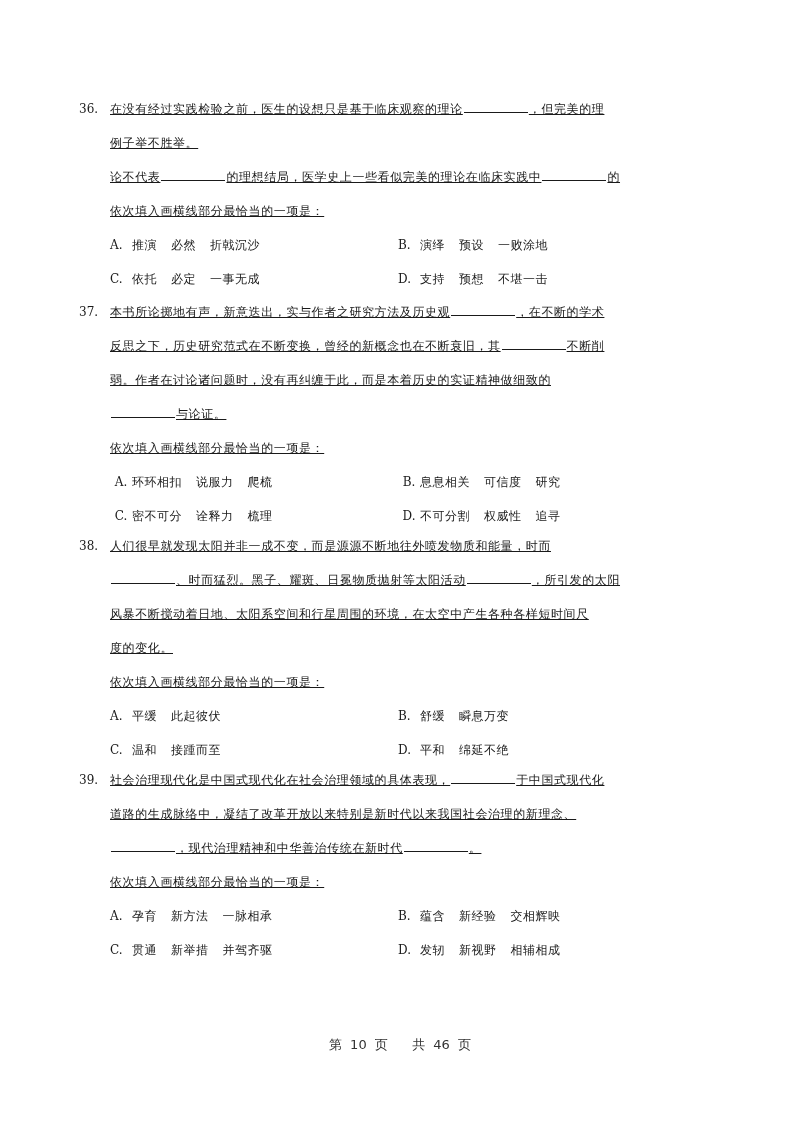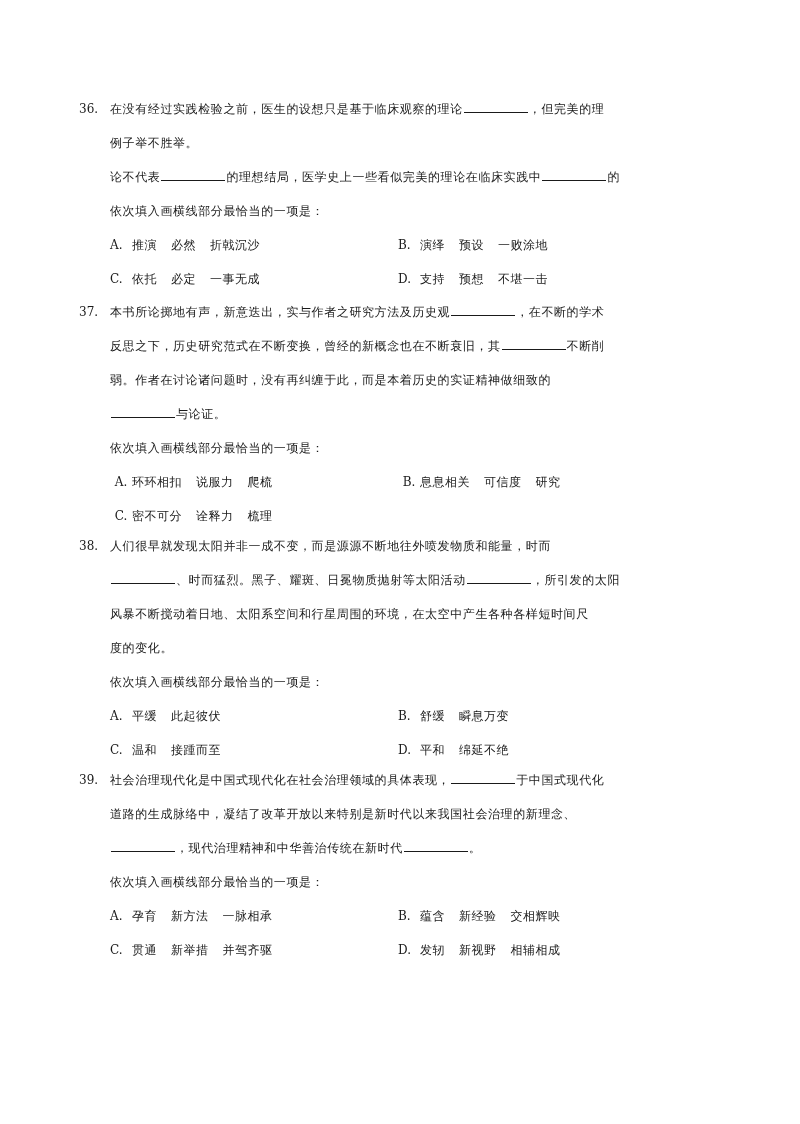--- a/index.html
+++ b/index.html
@@ -5,21 +5,21 @@
   html, body { margin:0; padding:0; }
   body {
     width:800px; height:1124px; background:#ffffff; position:relative; overflow:hidden;
     font-family: "DejaVu Serif", "Liberation Serif", serif;
     color:#1a1a1a;
   }
   .page { position:absolute; left:0; top:0; width:800px; height:1124px; }
   .q { position:absolute; left:79px; width:645px; font-size:12px; }
   .q-line { height:34px; line-height:34px; white-space:nowrap; position:relative; }
   .q-num { position:absolute; left:0; top:0; }
-  .q-text { position:absolute; left:31px; top:0; letter-spacing:0.6px; }
+  .q-text { position:absolute; left:31px; top:0; letter-spacing:0.6px;text-decoration:underline; }
   .blank { display:inline-block; width:64px; border-bottom:1px solid #1a1a1a; height:14px; vertical-align:baseline; margin:0 1px; }
   .opt-row { position:absolute; left:31px; width:620px; height:34px; line-height:34px; white-space:nowrap; }
   .opt { position:absolute; top:0; }
   .opt.left { left:0; }
   .opt.right { left:288px; }
   .opt-key { display:inline-block; width:22px; }
   .opt-word { display:inline-block; margin-right:14px; letter-spacing:0.5px; }
   .footer { position:absolute; top:1036px; left:0; width:800px; text-align:center; font-size:13px; color:#333; font-family:"DejaVu Sans","Liberation Sans",sans-serif; word-spacing:4px; }
 </style>
 </head>
@@ -74,20 +74,21 @@
     </div>
     <div class="q-line">
       <div class="opt-row">
         <span class="opt left"><span class="opt-key">A.</span><span class="opt-word">环环相扣</span><span class="opt-word">说服力</span><span class="opt-word">爬梳</span></span>
         <span class="opt right"><span class="opt-key">B.</span><span class="opt-word">息息相关</span><span class="opt-word">可信度</span><span class="opt-word">研究</span></span>
       </div>
     </div>
     <div class="q-line">
       <div class="opt-row">
         <span class="opt left"><span class="opt-key">C.</span><span class="opt-word">密不可分</span><span class="opt-word">诠释力</span><span class="opt-word">梳理</span></span>
+        <span class="opt right"><span class="opt-key">D.</span><span class="opt-word">不可分割</span><span class="opt-word">权威性</span><span class="opt-word">追寻</span></span>
       </div>
     </div>
   </div>
 
   <div class="q" style="top:529px;">
     <div class="q-line">
       <span class="q-num">38.</span>
       <span class="q-text">人们很早就发现太阳并非一成不变，而是源源不断地往外喷发物质和能量，时而</span>
     </div>
     <div class="q-line">
@@ -137,13 +138,16 @@
       </div>
     </div>
     <div class="q-line">
       <div class="opt-row">
         <span class="opt left"><span class="opt-key">C.</span><span class="opt-word">贯通</span><span class="opt-word">新举措</span><span class="opt-word">并驾齐驱</span></span>
         <span class="opt right"><span class="opt-key">D.</span><span class="opt-word">发轫</span><span class="opt-word">新视野</span><span class="opt-word">相辅相成</span></span>
       </div>
     </div>
   </div>
 
+  <div class="footer">
+    <span>第 10 页</span>&nbsp;&nbsp;&nbsp;<span>共 46 页</span>
+  </div>
 </div>
 
 </body></html>

